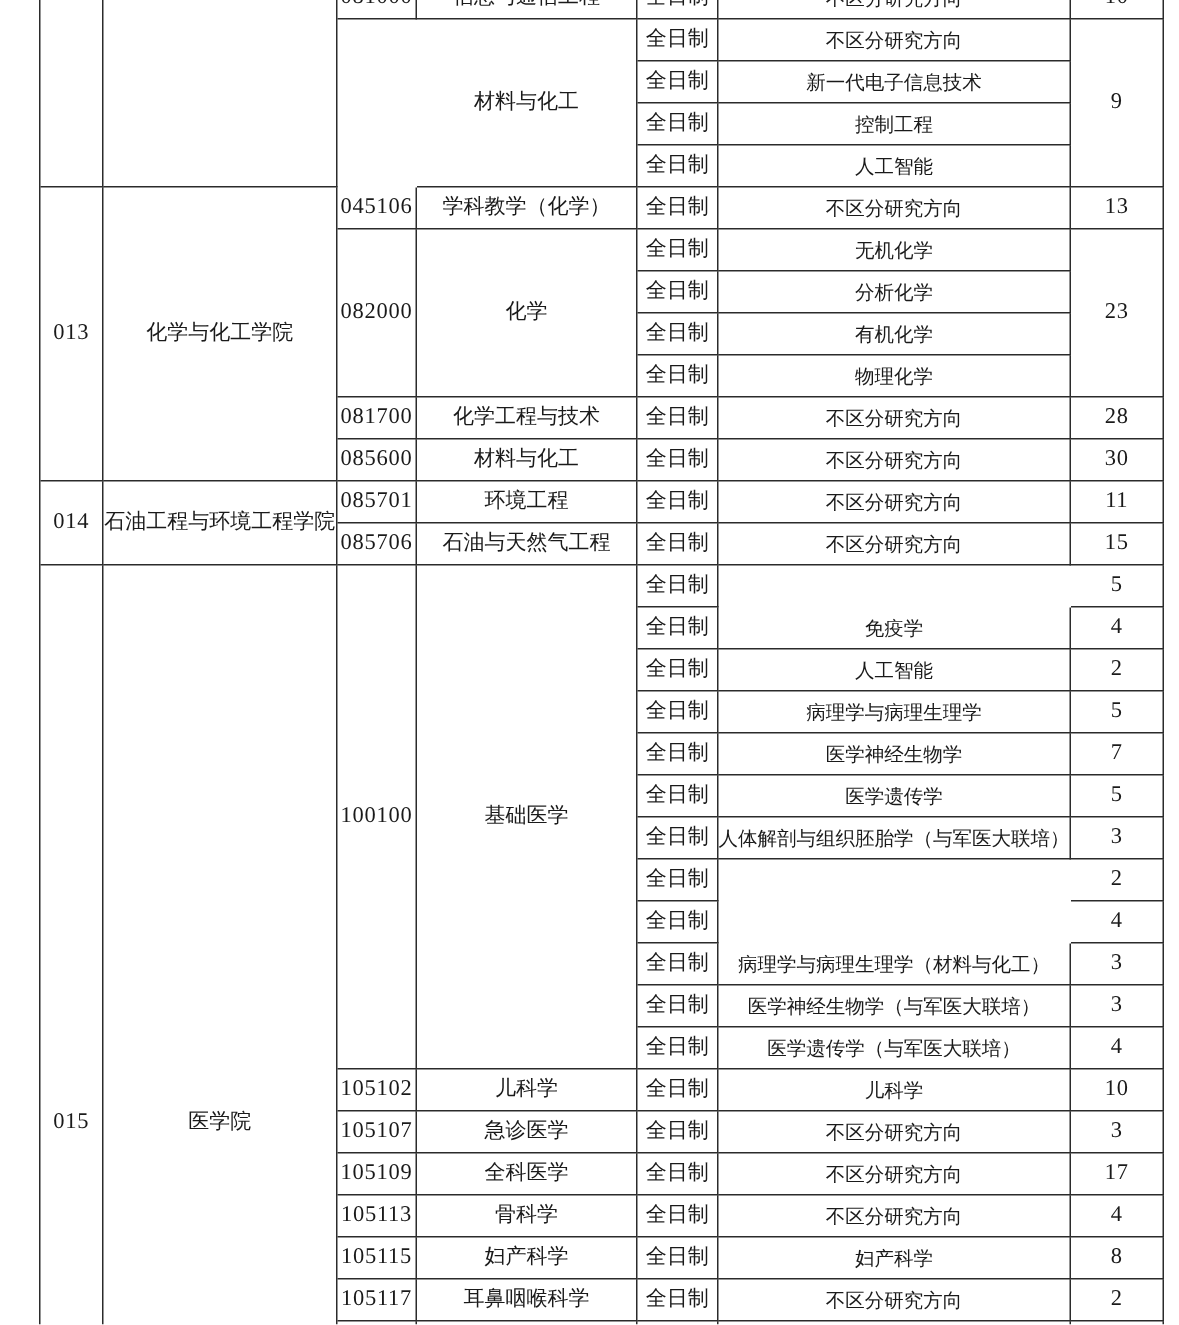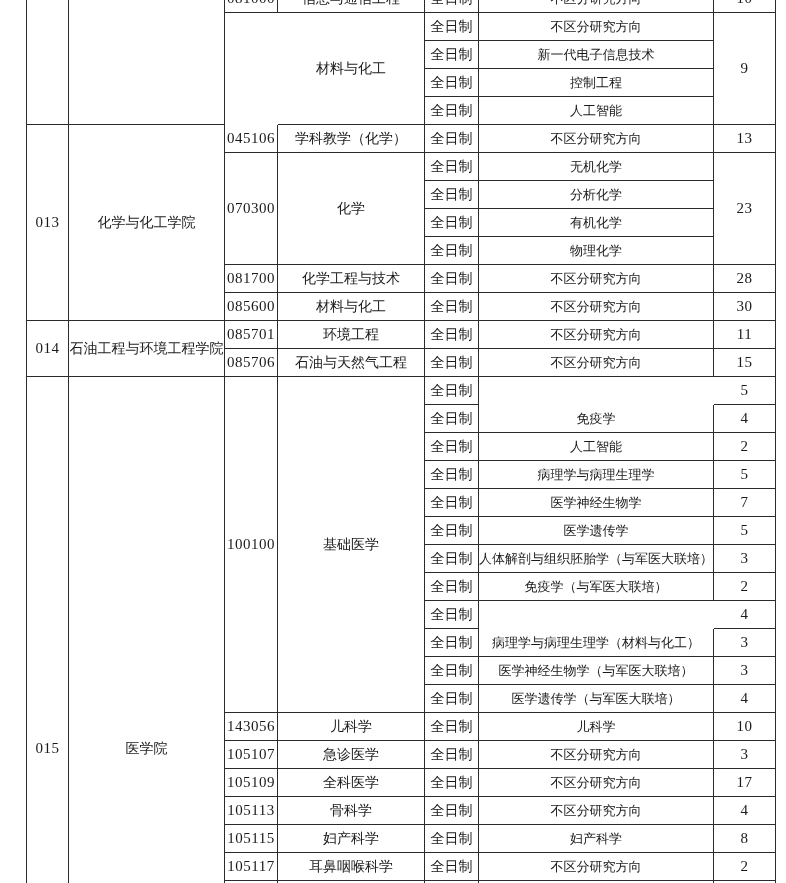--- a/index.html
+++ b/index.html
@@ -52,33 +52,33 @@
     <div class="c num" style="grid-area:13/1/15/2">014</div>
     <div class="c zh" style="grid-area:13/2/15/3">石油工程与环境工程学院</div>
     <div class="c num pad-down" style="grid-area:15/1/34/2">015</div>
     <div class="c zh pad-down" style="grid-area:15/2/34/3">医学院</div>
 
     <div class="c num" style="grid-area:1/3/2/4">081000</div>
     <div class="c zh" style="grid-area:1/4/2/5">信息与通信工程</div>
     <div class="c zh" style="grid-area:2/4/6/5">材料与化工</div>
     <div class="c num" style="grid-area:6/3/7/4">045106</div>
     <div class="c zh" style="grid-area:6/4/7/5">学科教学（化学）</div>
-    <div class="c num" style="grid-area:7/3/11/4">070300</div>
+    <div class="c num" style="grid-area:7/3/11/4">082000</div>
     <div class="c zh" style="grid-area:7/4/11/5">化学</div>
     <div class="c num" style="grid-area:11/3/12/4">081700</div>
     <div class="c zh" style="grid-area:11/4/12/5">化学工程与技术</div>
     <div class="c num" style="grid-area:12/3/13/4">085600</div>
     <div class="c zh" style="grid-area:12/4/13/5">材料与化工</div>
     <div class="c num" style="grid-area:13/3/14/4">085701</div>
     <div class="c zh" style="grid-area:13/4/14/5">环境工程</div>
     <div class="c num" style="grid-area:14/3/15/4">085706</div>
     <div class="c zh" style="grid-area:14/4/15/5">石油与天然气工程</div>
     <div class="c num" style="grid-area:15/3/27/4">100100</div>
     <div class="c zh" style="grid-area:15/4/27/5">基础医学</div>
-    <div class="c num" style="grid-area:27/3/28/4">143056</div>
+    <div class="c num" style="grid-area:27/3/28/4">105102</div>
     <div class="c zh" style="grid-area:27/4/28/5">儿科学</div>
     <div class="c num" style="grid-area:28/3/29/4">105107</div>
     <div class="c zh" style="grid-area:28/4/29/5">急诊医学</div>
     <div class="c num" style="grid-area:29/3/30/4">105109</div>
     <div class="c zh" style="grid-area:29/4/30/5">全科医学</div>
     <div class="c num" style="grid-area:30/3/31/4">105113</div>
     <div class="c zh" style="grid-area:30/4/31/5">骨科学</div>
     <div class="c num" style="grid-area:31/3/32/4">105115</div>
     <div class="c zh" style="grid-area:31/4/32/5">妇产科学</div>
     <div class="c num" style="grid-area:32/3/33/4">105117</div>
@@ -121,21 +121,20 @@
     <div class="c dir" style="grid-area:17/6/18/7">人工智能</div>
     <div class="c zh" style="grid-area:18/5/19/6">全日制</div>
     <div class="c dir" style="grid-area:18/6/19/7">病理学与病理生理学</div>
     <div class="c zh" style="grid-area:19/5/20/6">全日制</div>
     <div class="c dir" style="grid-area:19/6/20/7">医学神经生物学</div>
     <div class="c zh" style="grid-area:20/5/21/6">全日制</div>
     <div class="c dir" style="grid-area:20/6/21/7">医学遗传学</div>
     <div class="c zh" style="grid-area:21/5/22/6">全日制</div>
     <div class="c dir" style="grid-area:21/6/22/7">人体解剖与组织胚胎学（与军医大联培）</div>
     <div class="c zh" style="grid-area:22/5/23/6">全日制</div>
-    <div class="c dir" style="grid-area:22/6/23/7">免疫学（与军医大联培）</div>
     <div class="c zh" style="grid-area:23/5/24/6">全日制</div>
     <div class="c zh" style="grid-area:24/5/25/6">全日制</div>
     <div class="c dir" style="grid-area:24/6/25/7">病理学与病理生理学（材料与化工）</div>
     <div class="c zh" style="grid-area:25/5/26/6">全日制</div>
     <div class="c dir" style="grid-area:25/6/26/7">医学神经生物学（与军医大联培）</div>
     <div class="c zh" style="grid-area:26/5/27/6">全日制</div>
     <div class="c dir" style="grid-area:26/6/27/7">医学遗传学（与军医大联培）</div>
     <div class="c zh" style="grid-area:27/5/28/6">全日制</div>
     <div class="c dir" style="grid-area:27/6/28/7">儿科学</div>
     <div class="c zh" style="grid-area:28/5/29/6">全日制</div>

